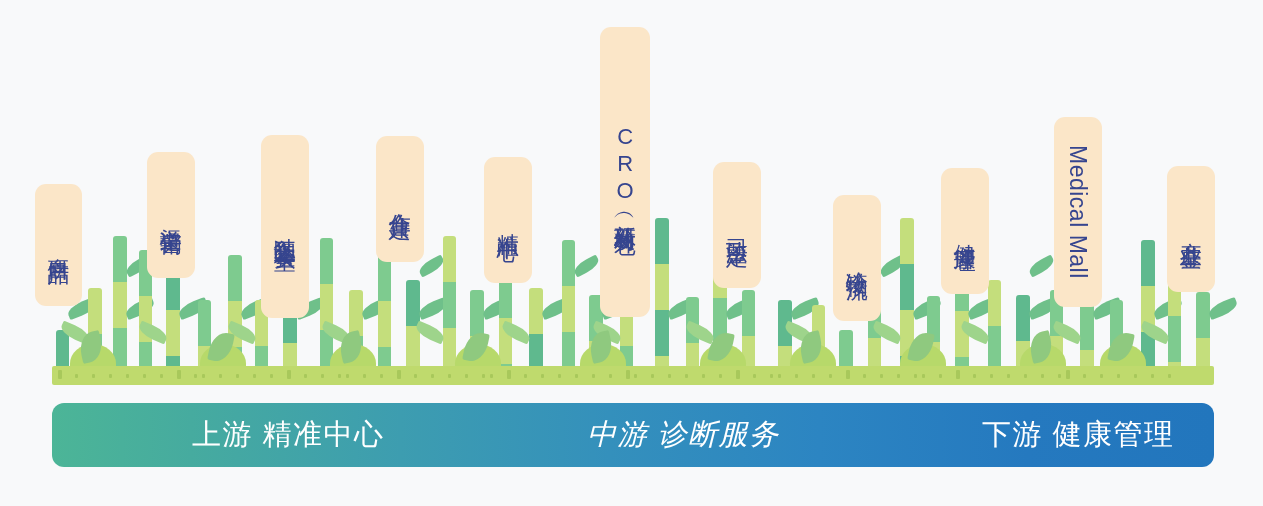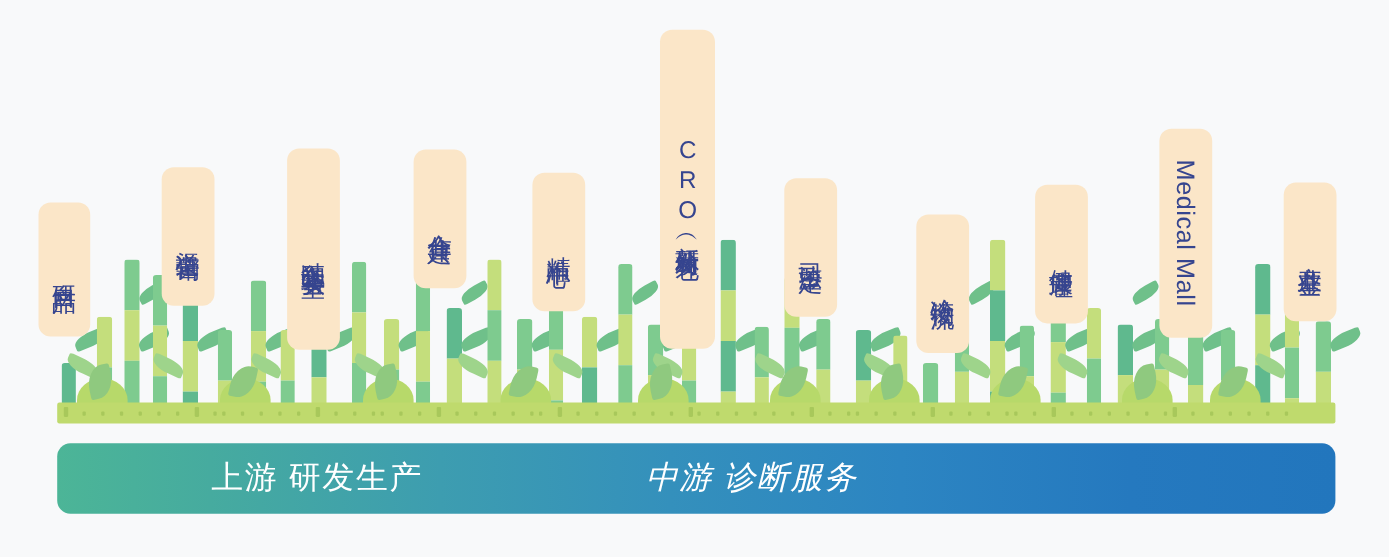--- a/index.html
+++ b/index.html
@@ -465,17 +465,18 @@
       </div>
       <div class="pill latin" style="left: 1054px; top: 117px; width: 48px; height: 190px; background: rgb(251, 230, 200);">
         <span style="color: rgb(54, 69, 143);">Medical Mall</span>
       </div>
       <div class="pill" style="left: 1167px; top: 166px; width: 48px; height: 126px; background: rgb(251, 230, 200);">
         <span style="color: rgb(54, 69, 143);">产业基金</span>
       </div>
     </div>
 
   <div id="stagebar">
-      <div class="stage-label" style="left: 140px;">上游 研发生产</div>
+      <div class="stage-label" style="left: 140px;">上游 精准中心</div>
       <div class="stage-label" style="left: 535px; font-style: italic;">中游 诊断服务</div>
+      <div class="stage-label" style="left: 930px;">下游 健康管理</div>
     </div>
 
 </div>
 
 </body></html>

